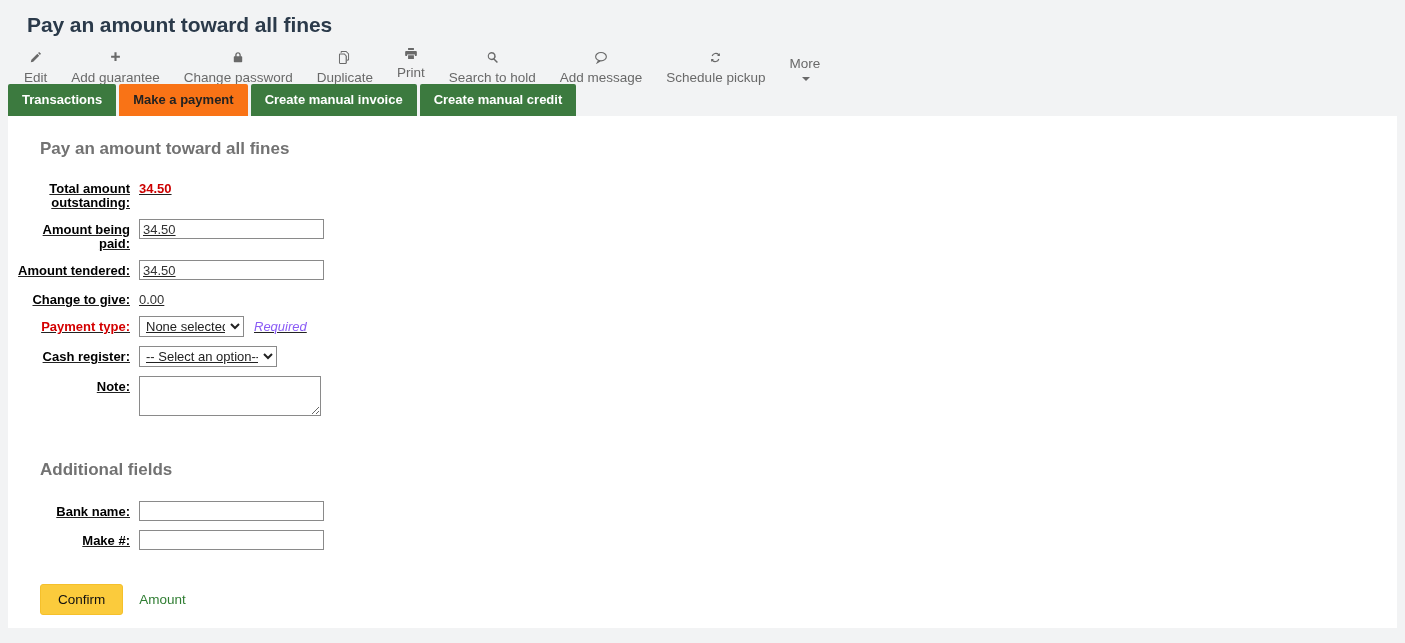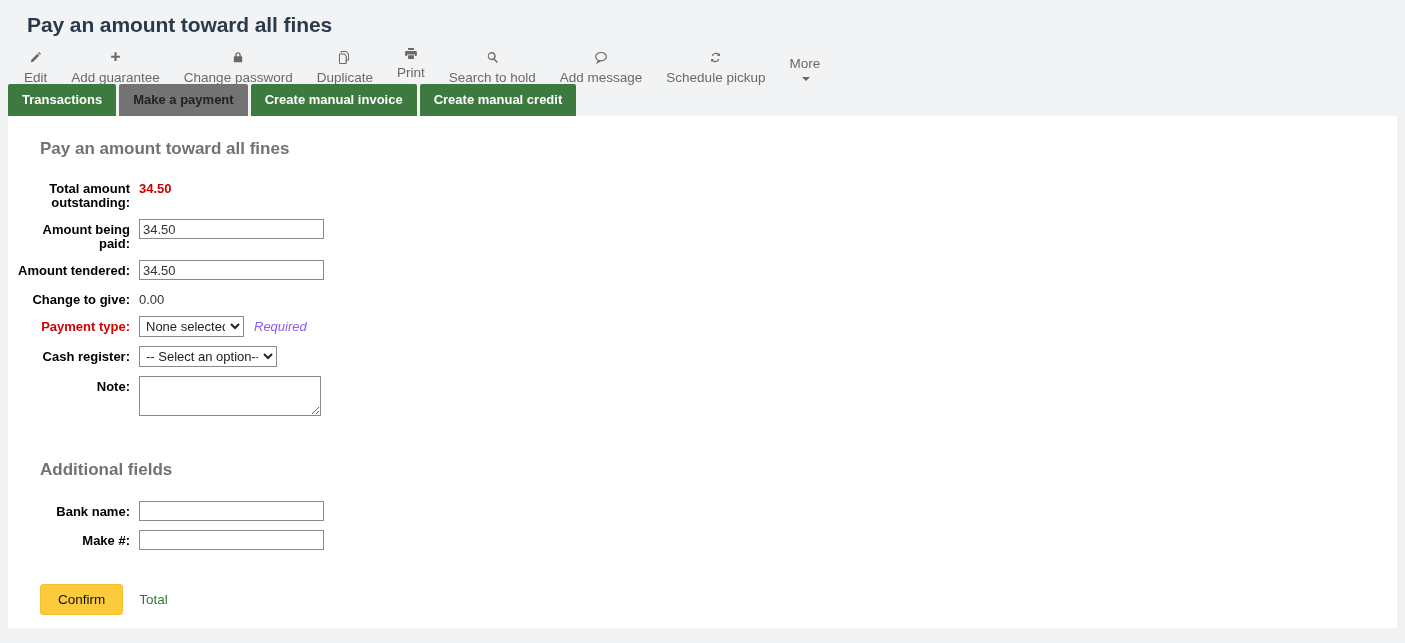--- a/index.html
+++ b/index.html
@@ -83,21 +83,21 @@
     font-size: 13px;
     font-weight: bold;
     padding: 8px 14px 9px 14px;
     line-height: 15px;
     cursor: pointer;
     white-space: nowrap;
     border-radius: 2px 2px 0 0;
     user-select: none;
   }
   .tab.active {
-    background: #737373;
+    background: #f97316;
     color: #222222;
   }
 
   
   #main-panel {
     background: #ffffff;
     margin: 0 8px 0 8px;
     height: 512px;
     box-sizing: border-box;
     padding: 22px 0 0 0;
@@ -105,21 +105,21 @@
   .section-heading {
     font-size: 17px;
     font-weight: bold;
     color: #727272;
     margin: 0 0 0 32px;
     line-height: 22px;
   }
   #additional-heading { margin-top: 0; }
 
   
-  .form-list { margin: 0; padding: 0; list-style: none; }
+  .form-list { margin: 0; padding: 0; list-style: none; text-decoration: underline; }
   .form-row {
     display: flex;
     align-items: flex-start;
     margin-bottom: 9px;
   }
   .form-label {
     width: 122px;
     text-align: right;
     font-weight: bold;
     font-size: 13px;
@@ -380,16 +380,16 @@
       </li>
       <li class="form-row">
         <div class="form-label">Make #:</div>
         <input class="text-input" type="text" id="check-number-input" value="" style="">
       </li>
     </ol>
   </div>
 
   <div id="footer-actions">
     <button id="confirm-button">Confirm</button>
-    <a id="cancel-link">Total</a>
+    <a id="cancel-link">Amount</a>
   </div>
 
 </div>
 
 </body></html>

